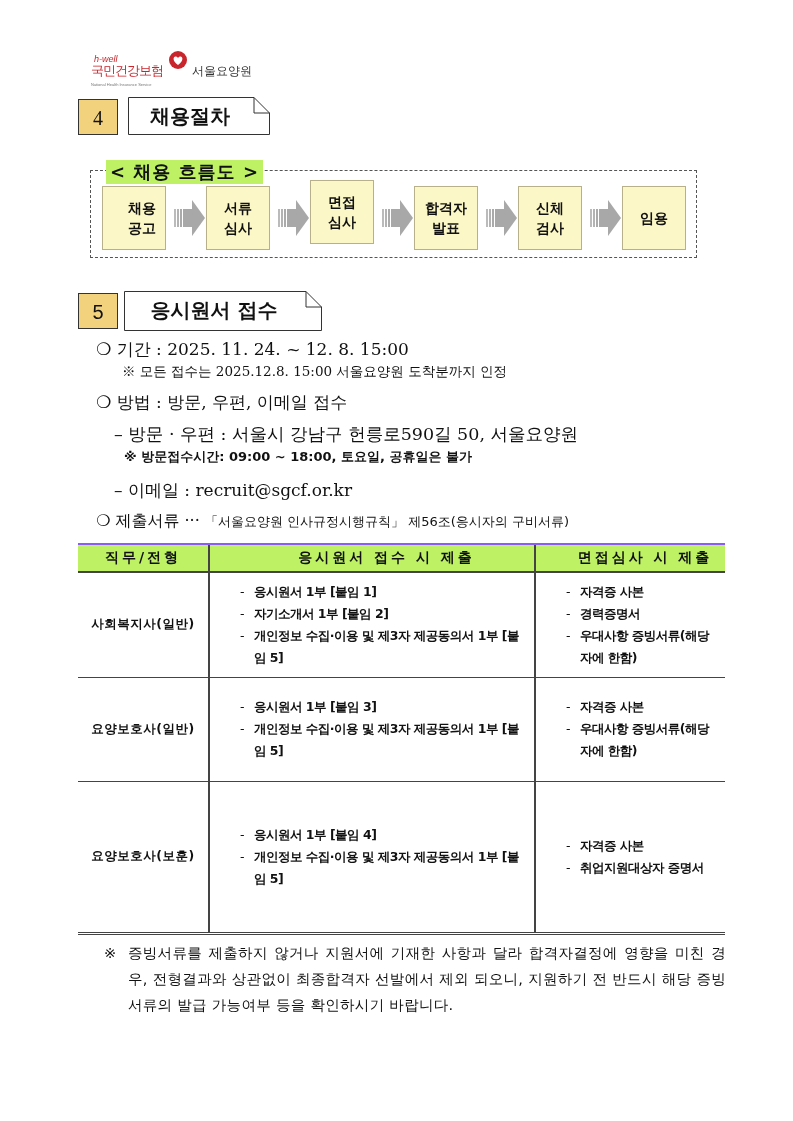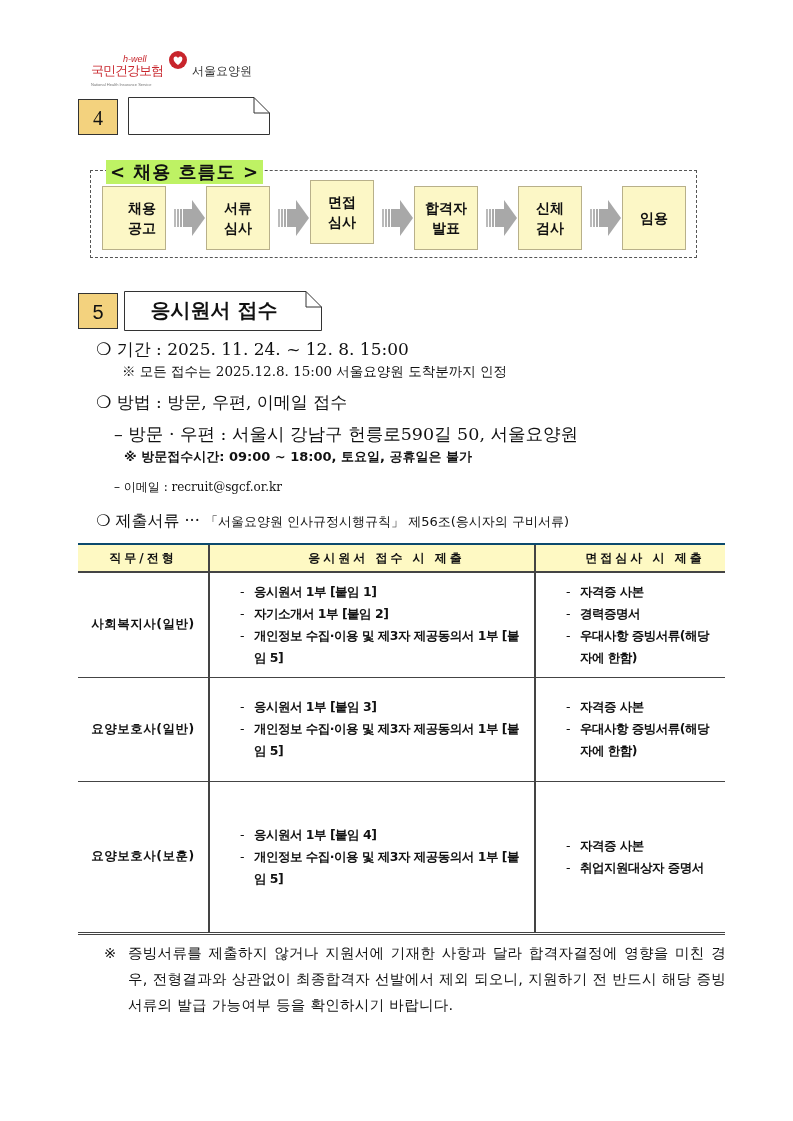--- a/index.html
+++ b/index.html
@@ -2,21 +2,21 @@
 <html><head>
 <meta charset="utf-8">
 <style>
   html, body { margin:0; padding:0; background:#ffffff; }
   body { width:793px; height:1121px; position:relative; overflow:hidden;
          font-family:"DejaVu Sans", sans-serif; color:#111; }
   .abs { position:absolute; }
 
   
   .logo { left:88px; top:50px; width:190px; height:40px; }
-  .logo .hwell { position:absolute; left:6px; top:4px; font-size:9px; font-style:italic; color:#c8252c; font-family:"Liberation Sans", sans-serif;margin-left:29px; }
+  .logo .hwell { position:absolute; left:6px; top:4px; font-size:9px; font-style:italic; color:#c8252c; font-family:"Liberation Sans", sans-serif; }
   .logo .nhis { position:absolute; left:3px; top:12px; font-size:13px; color:#c8252c; font-family:"DejaVu Sans", sans-serif; letter-spacing:-1px; }
   .logo .sub { position:absolute; left:3px; top:32px; font-size:4px; color:#777; font-family:"Liberation Sans", sans-serif; }
   .logo .heart { position:absolute; left:80px; top:0px; width:20px; height:20px; }
   .logo .inst { position:absolute; left:104px; top:13px; font-size:12px; color:#333; font-family:"DejaVu Sans", sans-serif; }
 
   
   .sec-num { width:40px; height:36px; background:#f3d27e; border:1px solid #333;
              font-family:"Liberation Serif", serif; font-size:20px; text-align:center; line-height:36px; box-sizing:border-box; }
   .sec-title { height:38px; background:#fff; box-sizing:border-box; }
   .sec-title svg { position:absolute; left:0; top:0; }
@@ -29,21 +29,21 @@
               display:flex; align-items:center; justify-content:center; text-align:center;
               font-weight:bold; font-size:14px; line-height:20px; white-space:pre-line; }
   .flow-arrow { width:32px; height:40px; }
 
   
   .line { font-family:"DejaVu Serif", serif; white-space:nowrap; }
   .bullet { font-family:"DejaVu Sans", sans-serif; }
 
   
   table.req { position:absolute; left:78px; top:543px; width:647px; border-collapse:collapse; font-family:"DejaVu Sans", sans-serif; }
-  table.req th { background:#fef9c3; font-size:12px; font-weight:bold; height:24px; border-top:2px solid #0c4a6e; border-bottom:2px solid #444; letter-spacing:3px; }
+  table.req th { background:#bef264; font-size:14px; font-weight:bold; height:24px; border-top:2px solid #8b5cf6; border-bottom:2px solid #444; letter-spacing:3px; }
   table.req td { border-top:1px solid #444; font-size:12.5px; font-weight:bold; vertical-align:middle; }
   table.req th + th, table.req td + td { border-left:2px solid #444;padding-left:30px; }
   table.req tr:last-child td { border-bottom:3px double #444; }
   td.role { text-align:center; width:128px; font-size:13px; letter-spacing:0.5px; }
   td.items { width:290px; padding:2px 4px; }
   td.items2 { padding:2px 4px; }
   .item { display:flex; line-height:22px; letter-spacing:-0.5px; }
   .item .dash { width:14px; flex:none; font-weight:normal; }
   .item .txt { flex:1; }
 
@@ -64,20 +64,21 @@
   </svg>
   <span class="inst">서울요양원</span>
 </div>
 
 <div class="abs sec-num" style="left:78px; top:99px;">4</div>
 <div class="abs sec-title" style="left:128px; top:97px; width:142px;">
   <svg width="142" height="38">
     <path d="M0.5 0.5 H126 L141.5 16 V37.5 H0.5 Z" fill="#fff" stroke="#333" stroke-width="1"></path>
     <path d="M126 0.5 V16 H141.5" fill="none" stroke="#333" stroke-width="1"></path>
   </svg>
+  <span>채용절차</span>
 </div>
 
 <div class="abs flow-frame"></div>
 <div class="abs flow-caption">&lt; 채용 흐름도 &gt;</div>
 
 <div class="abs flow-box" style="left:102px; top:186px;padding-left:16px;">채용
 공고</div>
 <svg class="abs flow-arrow" style="left:174px; top:198px;" viewBox="0 0 32 40">
   <rect x="0" y="11" width="2" height="18" fill="#bbb"></rect>
     <rect x="3" y="11" width="2" height="18" fill="#b3b3b3"></rect>
@@ -138,21 +139,21 @@
 </div>
 <div class="abs line" style="left:122px; top:363px; font-size:13.5px;">※ 모든 접수는 2025.12.8. 15:00 서울요양원 도착분까지 인정</div>
 
 <div class="abs line" style="left:96px; top:391px; font-size:17px;">
   <span class="bullet">❍</span>
   <span>방법 : 방문, 우편, 이메일 접수</span>
 </div>
 <div class="abs line" style="left:114px; top:422px; font-size:17.5px;">– 방문 · 우편 : 서울시 강남구 헌릉로590길 50, 서울요양원</div>
 <div class="abs line" style="left:124px; top:448px; font-size:13px; font-family:'DejaVu Sans', sans-serif;font-weight:bold;">※ 방문접수시간: 09:00 ~ 18:00, 토요일, 공휴일은 불가</div>
 
-<div class="abs line" style="left:114px; top:479px; font-size:12px;">– 이메일 : recruit@sgcf.or.kr</div>
+<div class="abs line" style="left:114px; top:479px; font-size:17px;">– 이메일 : recruit@sgcf.or.kr</div>
 
 <div class="abs line" style="left:96px; top:511px; font-size:16px;">
   <span class="bullet">❍</span>
   <span>제출서류 ···</span>
   <span style="font-size:13px; font-family:'DejaVu Sans', sans-serif;">「서울요양원 인사규정시행규칙」 제56조(응시자의 구비서류)</span>
 </div>
 
 <table class="req">
   <thead>
     <tr>

